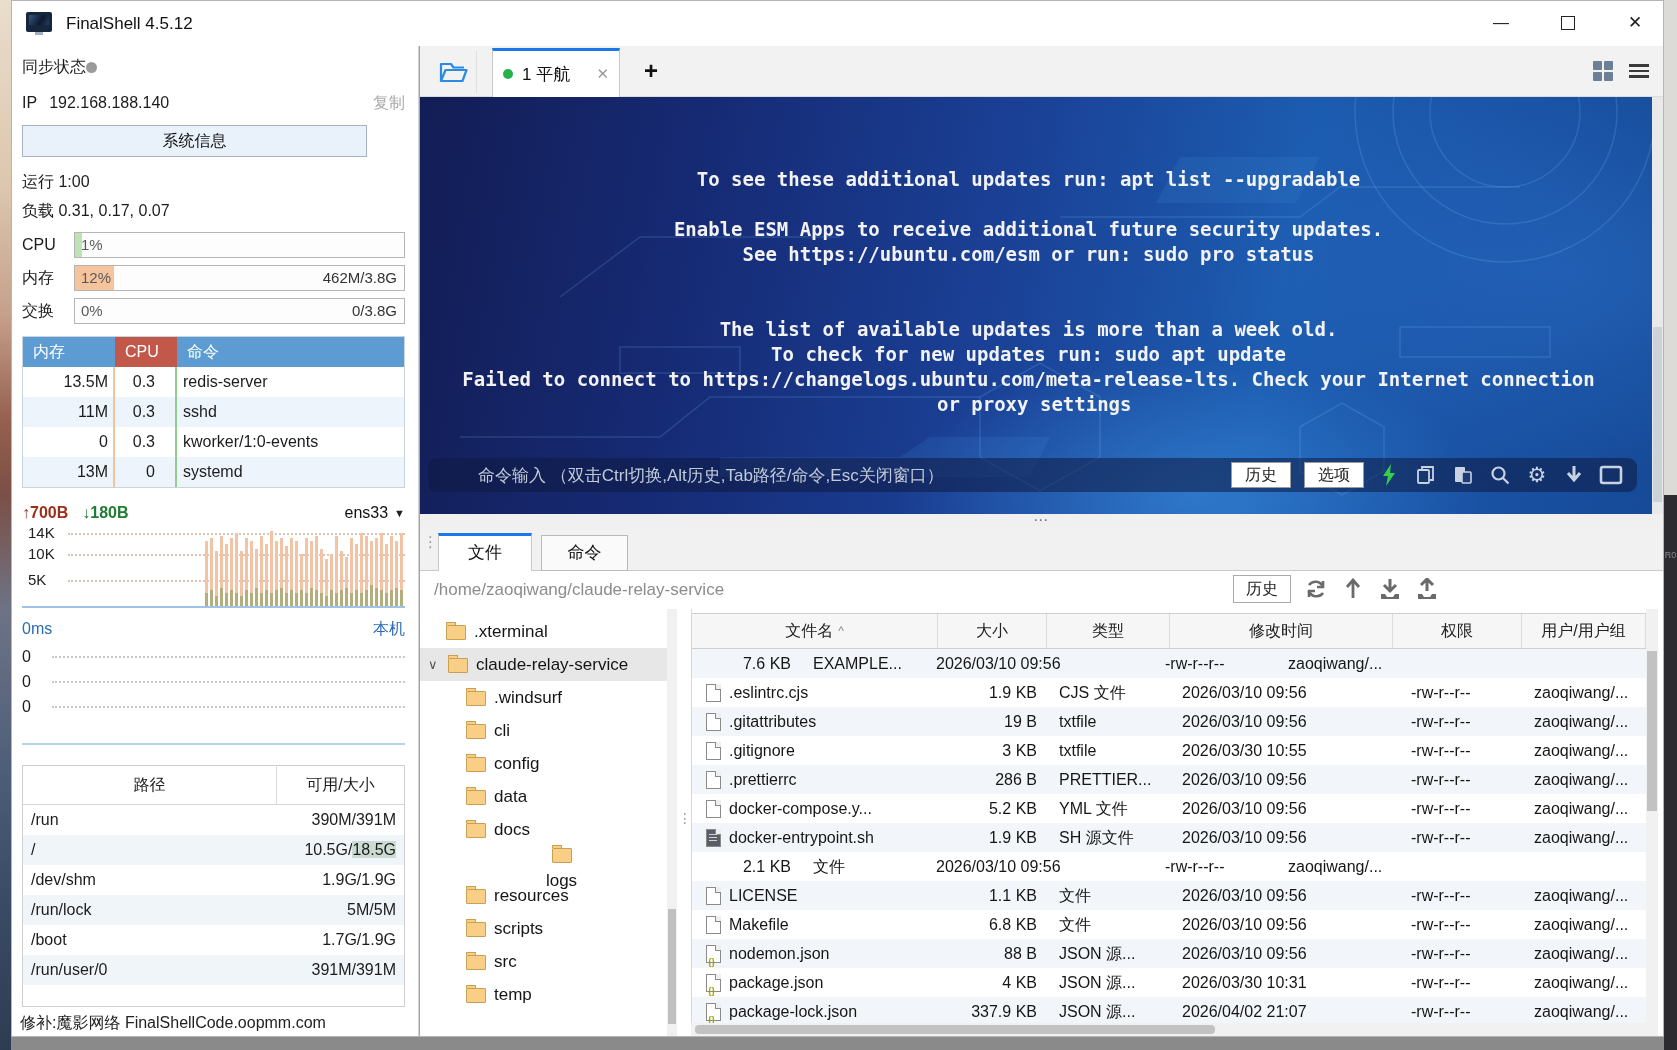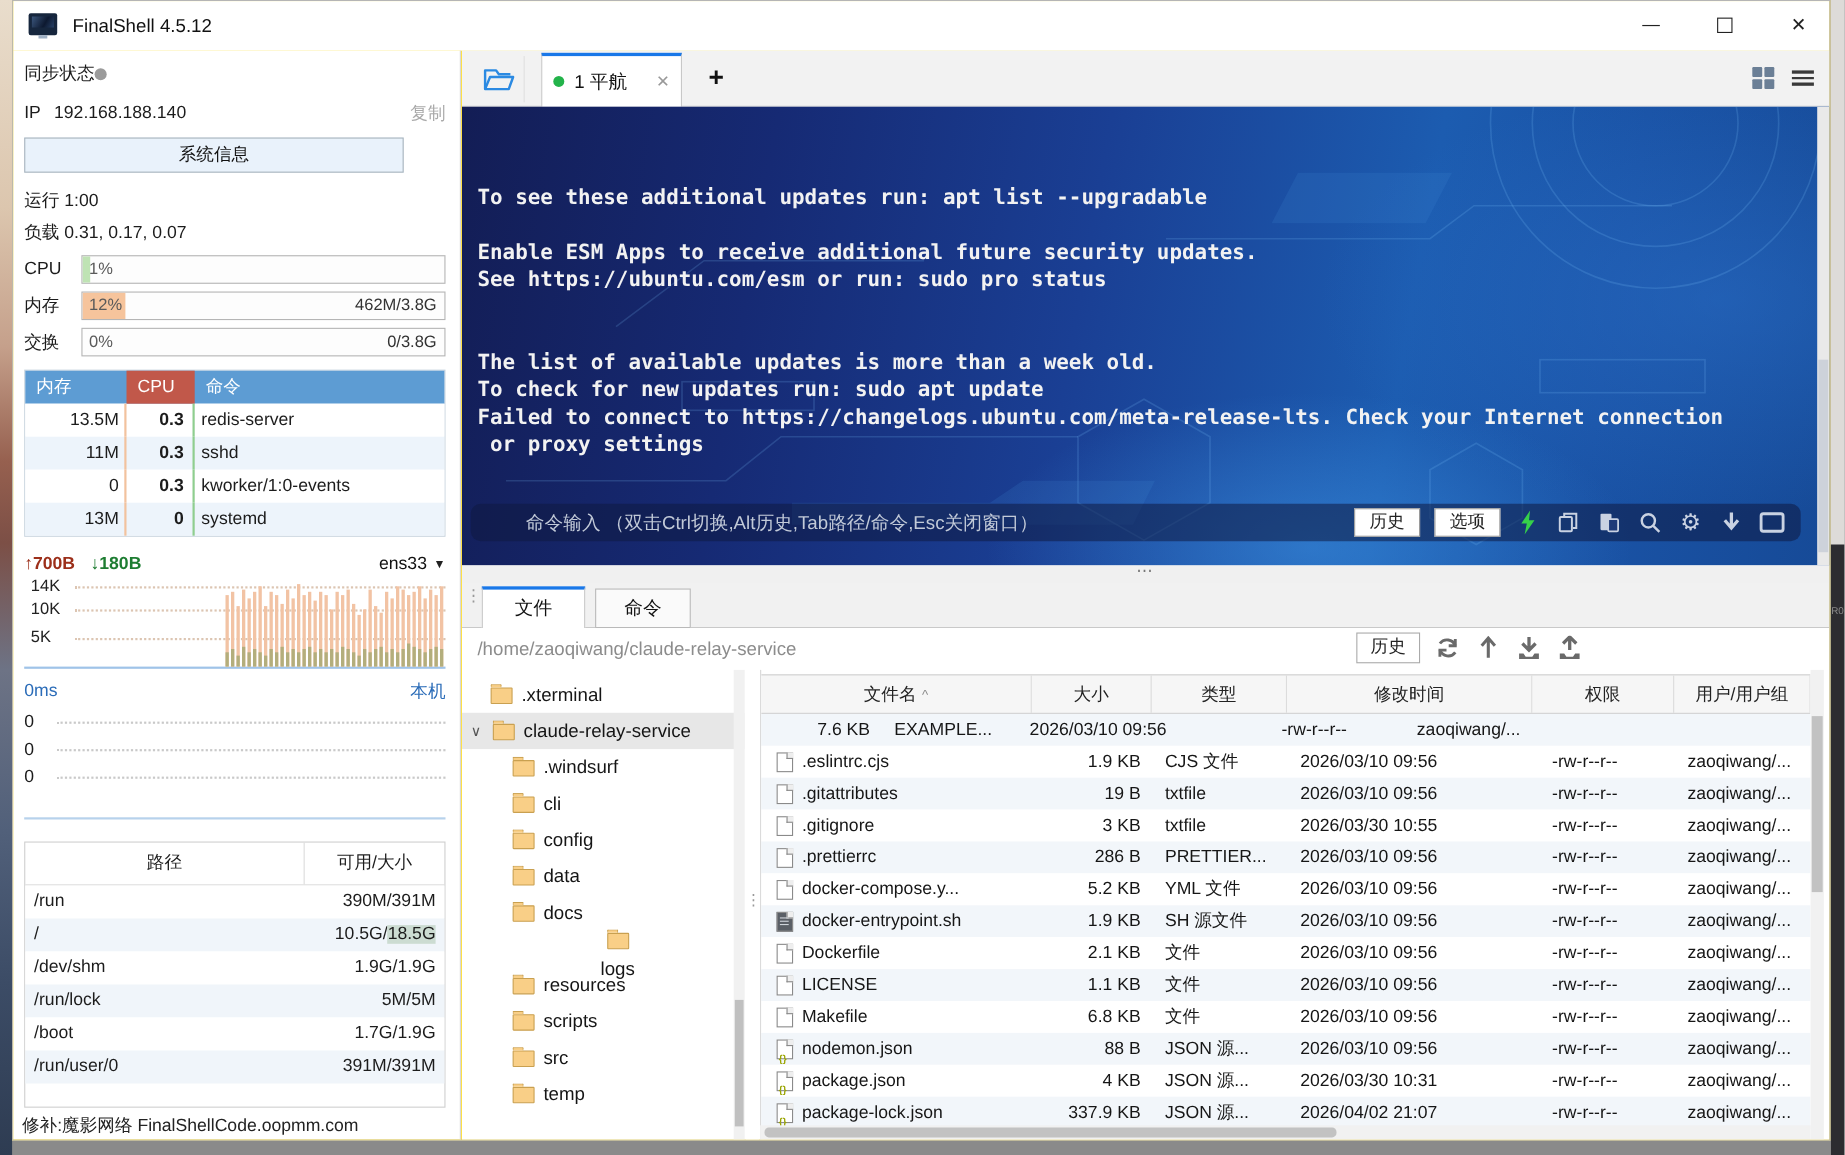--- a/index.html
+++ b/index.html
@@ -11,21 +11,21 @@
   .behind-right{position:absolute;left:1664px;top:0;width:13px;height:1050px;background:#dddbd8;overflow:hidden;}
   .behind-right .br-dark{position:absolute;top:495px;left:0;right:0;bottom:0;background:#2c2c30;color:#888;font-size:9px;padding-top:55px;text-align:center;}
   .behind-bottom{position:absolute;left:0;top:1037px;width:1677px;height:13px;background:#d8d8d8;overflow:hidden;}
   .bb-black{position:absolute;left:0;top:0;width:86px;height:13px;background:#101010;}
   .bb-blue{position:absolute;left:86px;top:0;width:136px;height:13px;background:#2363d6;}
   .bb-text{position:absolute;left:530px;top:-2px;color:#666;font-size:17px;font-weight:bold;}
   .bb-dark{position:absolute;left:660px;top:0;right:0;height:13px;background:#262626;color:#eee;font-size:20px;font-weight:bold;white-space:nowrap;}
   .bb-dark .inner{position:absolute;top:-3px;left:150px;}
   .bb-dark .tag{color:#f59a23;}
   
-  #window{position:absolute;left:11px;top:0;width:1653px;height:1037px;background:#fde047;border:1px solid #b5b5b5;box-sizing:border-box;overflow:hidden;}
+  #window{position:absolute;left:11px;top:0;width:1653px;height:1037px;background:#a3a3a3;border:1px solid #b5b5b5;box-sizing:border-box;overflow:hidden;}
   .titlebar{position:absolute;left:0;top:0;right:0;height:45px;background:#fff;}
   .app-icon{position:absolute;left:14px;top:11px;width:26px;height:20px;background:#16263d;border-radius:2px;}
   .app-icon::before{content:"";position:absolute;left:3px;top:3px;right:3px;height:10px;background:linear-gradient(120deg,#3b567c,#0d1930 60%,#274066);}
   .app-icon::after{content:"";position:absolute;left:9px;bottom:-3px;width:8px;height:3px;background:#9fb0c4;}
   .title-text{position:absolute;left:54px;top:0;line-height:45px;font-size:17px;color:#111;}
   .wb{position:absolute;top:7px;width:32px;height:30px;text-align:center;line-height:30px;color:#222;cursor:default;}
   .wb-min{right:146px;font-size:16px;}
   .wb-max{right:79px;}
   .wb-max i{display:inline-block;width:12px;height:12px;border:1.6px solid #222;margin-top:8px;}
   .wb-close{right:12px;font-size:17px;}
@@ -51,21 +51,21 @@
   .proc{margin-top:12px;border:1px solid #c8d4de;}
   .phead{display:flex;height:30px;background:#5d9cd3;color:#fff;font-size:16px;}
   .phc{line-height:30px;padding-left:10px;box-sizing:border-box;}
   .phc-mem{width:92px;}
   .phc-cpu{width:62px;background:#c1584a;}
   .phc-cmd{flex:1;}
   .prow{display:flex;height:30px;font-size:16px;background:#fff;}
   .prow.alt{background:#edf4fb;}
   .pc{line-height:30px;box-sizing:border-box;}
   .pc-mem{width:92px;text-align:right;padding-right:5px;border-right:2px solid #f2c29e;}
-  .pc-cpu{width:62px;text-align:right;padding-right:8px;border-right:2px solid #8fce8f;font-weight:bold;}
+  .pc-cpu{width:62px;text-align:right;padding-right:20px;border-right:2px solid #8fce8f;}
   .pc-cmd{flex:1;padding-left:6px;}
   
   .net-row{height:26px;margin-top:12px;gap:14px;font-size:16px;}
   .net-up{color:#9c2f1a;font-weight:bold;}
   .net-down{color:#1e7d32;font-weight:bold;}
   .iface{margin-left:auto;display:flex;align-items:center;gap:6px;color:#111;}
   .iface .tri{font-size:11px;color:#222;}
   .chart{position:relative;height:78px;margin-top:2px;border-bottom:2px solid #9fc3e8;}
   .gline{position:absolute;left:46px;right:0;border-top:2px dotted #dcc5b2;}
   .glabel{position:absolute;left:6px;font-size:15px;color:#222;}
@@ -110,21 +110,21 @@
   
   .terminal{position:absolute;left:0;top:51px;right:0;height:417px;overflow:hidden;
     background:
       radial-gradient(420px 200px at 62% 96%, rgba(64,150,230,.50), transparent 70%),
       radial-gradient(520px 280px at 92% 42%, rgba(45,115,205,.45), transparent 70%),
       linear-gradient(100deg,#131d55 0%,#162a74 22%,#1a3f94 45%,#1c5cb0 68%,#1a53a6 82%,#164a97 100%);}
   .decor{position:absolute;inset:0;pointer-events:none;}
   .term-text{position:absolute;left:14px;top:20px;right:40px;
     font-family:"DejaVu Sans Mono","Liberation Mono",monospace;font-size:19px;font-weight:bold;
     color:#f2f2f2;line-height:25px;white-space:pre;}
-  .tline{height:25px;}
+  .tline{height:25px;text-align:center;}
   .term-scroll{position:absolute;right:0;top:0;width:11px;bottom:0;background:#e9e9e9;}
   .term-scroll .thumb{position:absolute;left:1px;right:1px;top:230px;height:175px;background:#cdd2da;}
   .cmdbar{position:absolute;left:8px;right:26px;bottom:22px;height:34px;background:rgba(15,26,66,.55);border-radius:9px;display:flex;align-items:center;}
   .cmd-hint{margin-left:50px;color:#c2cad8;font-size:17px;white-space:nowrap;}
   .cmd-right{margin-left:auto;display:flex;align-items:center;gap:13px;margin-right:14px;}
   .cmd-btn{background:#fff;border:1px solid #9a9a9a;color:#222;font-size:16px;line-height:24px;padding:0 13px;white-space:nowrap;}
   .cmd-ic{display:flex;align-items:center;justify-content:center;width:24px;height:24px;}
   
   .hdivider{position:absolute;left:0;top:468px;right:0;height:16px;background:#f0f0f0;text-align:center;color:#777;font-size:15px;line-height:12px;letter-spacing:2px;}
   
@@ -782,24 +782,20 @@
                   <span class="ficon sh"></span>
                   <span class="fname">docker-entrypoint.sh</span>
                 </span>
                 <span class="fc w1 size">1.9 KB</span>
                 <span class="fc w2 type">SH 源文件</span>
                 <span class="fc w3 mtime">2026/03/10 09:56</span>
                 <span class="fc w4 perm">-rw-r--r--</span>
                 <span class="fc w5 owner">zaoqiwang/...</span>
               </div>
               <div class="frow">
-                <span class="fc w0 name">
-                  <span class="ficon"></span>
-                  <span class="fname">Dockerfile</span>
-                </span>
                 <span class="fc w1 size">2.1 KB</span>
                 <span class="fc w2 type">文件</span>
                 <span class="fc w3 mtime">2026/03/10 09:56</span>
                 <span class="fc w4 perm">-rw-r--r--</span>
                 <span class="fc w5 owner">zaoqiwang/...</span>
               </div>
               <div class="frow alt">
                 <span class="fc w0 name">
                   <span class="ficon"></span>
                   <span class="fname">LICENSE</span>

